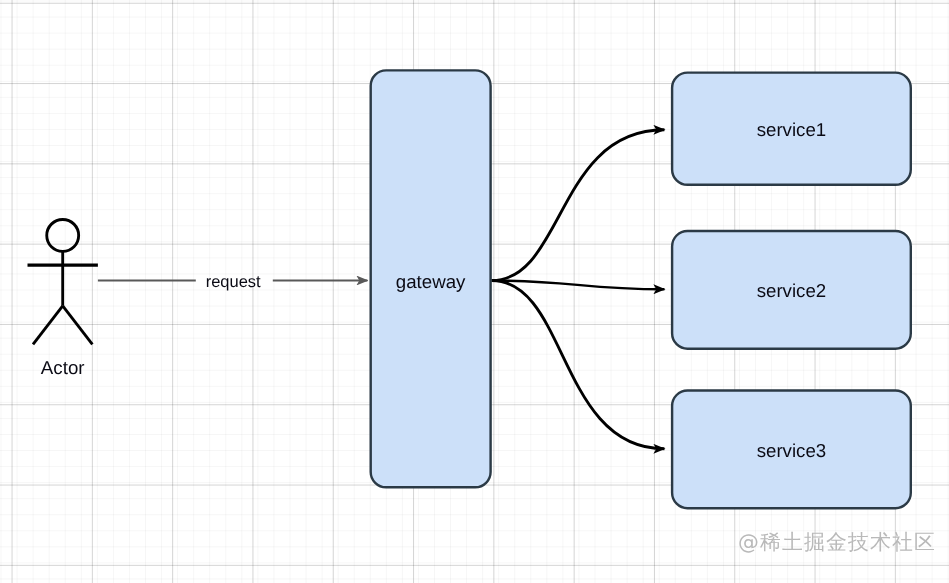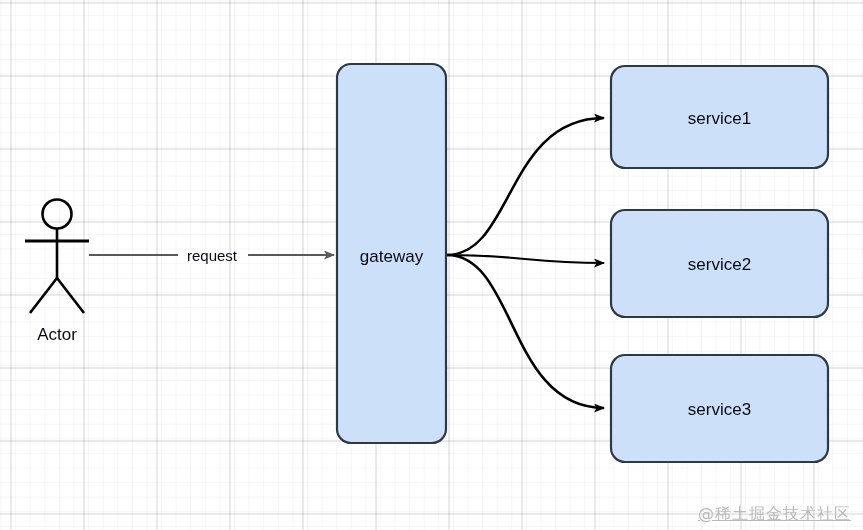--- a/index.html
+++ b/index.html
@@ -44,28 +44,27 @@
     fill: #0a0a14;
   }
   .actor-label {
     font-family: "Liberation Sans", sans-serif;
     font-size: 17px;
     fill: #0a0a14;
   }
   .watermark {
     position: absolute;
     right: 12px;
-    bottom: 5px;
+    bottom: 24px;
     font-family: "DejaVu Sans", sans-serif;
-    font-size: 16px;
+    font-size: 19px;
     color: #b9b9b9;
     letter-spacing: 1px;
     user-select: none;
     pointer-events: none;
-    text-decoration: underline;
   }
 </style>
 </head>
 <body>
 
 <div id="canvas">
 
   <svg id="diagram-svg" viewBox="0 0 863 530">
     <defs>
       <marker id="arrow-black" markerWidth="11" markerHeight="9" refX="10" refY="4.5" orient="auto" markerUnits="userSpaceOnUse">

